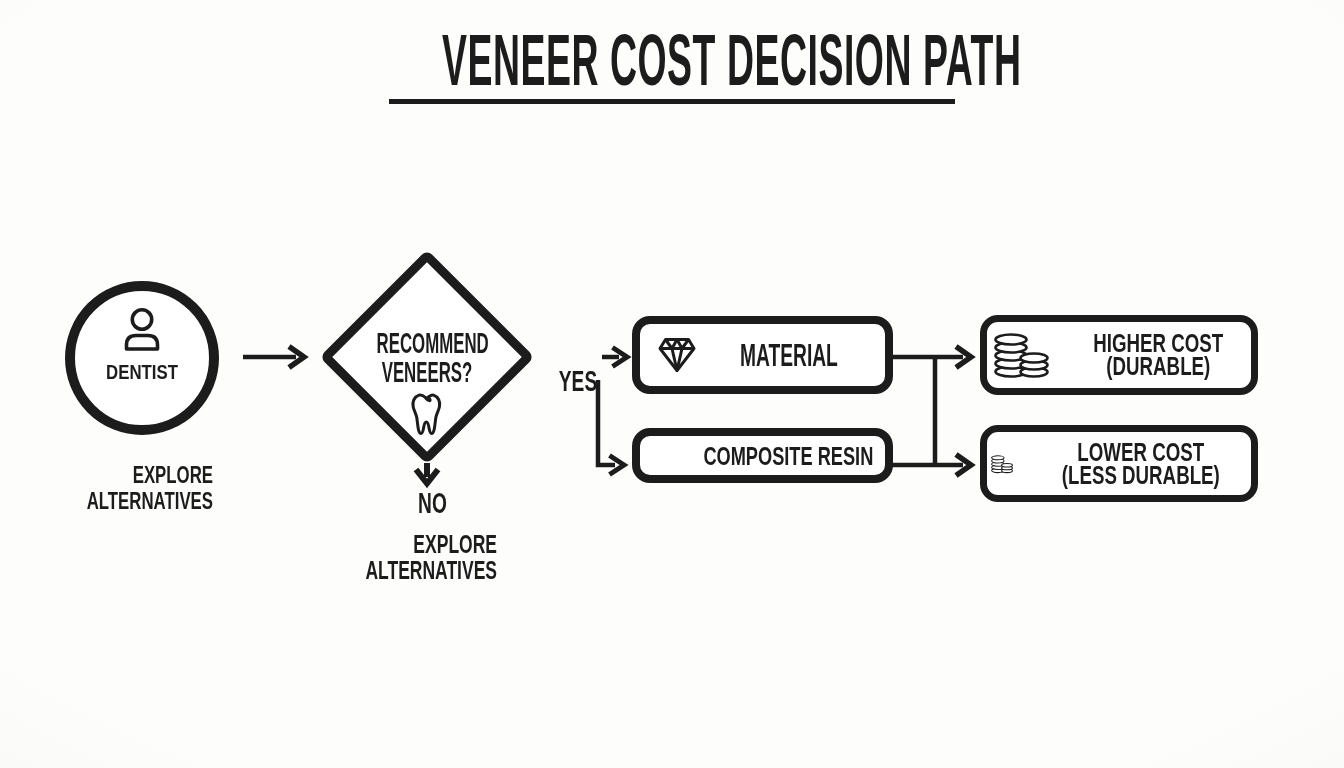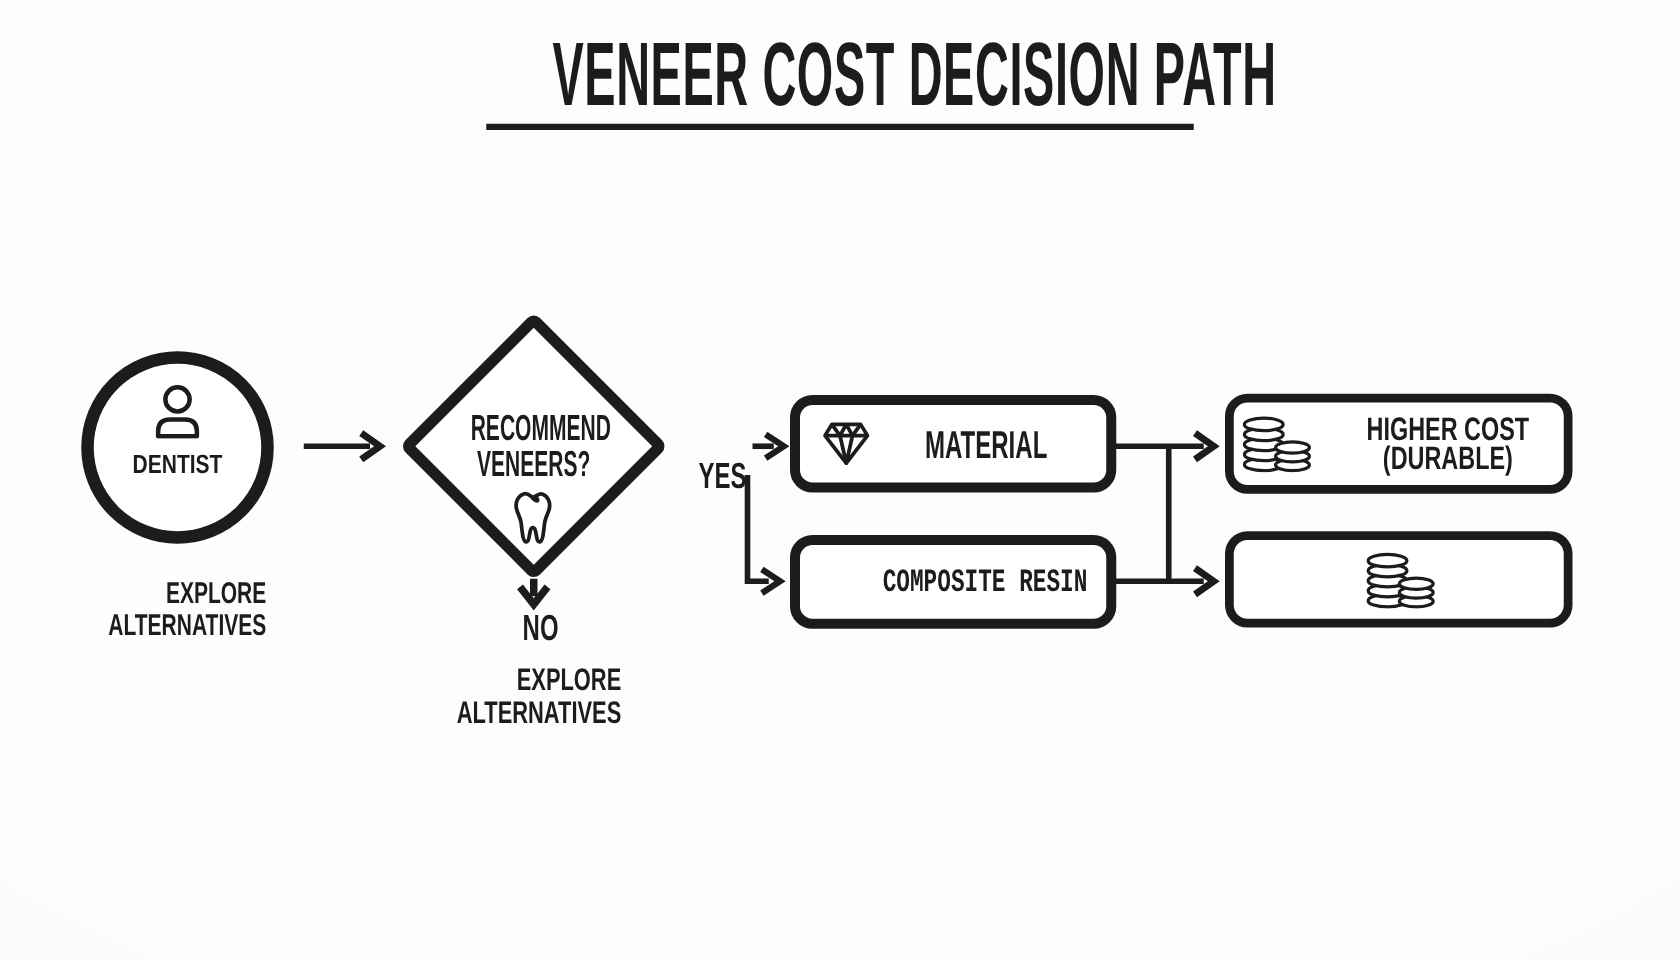--- a/index.html
+++ b/index.html
@@ -71,21 +71,21 @@
   
   .box{
     position:absolute;
     border:8px solid var(--ink);border-radius:18px;
     background:var(--node-fill);
     display:flex;align-items:center;justify-content:center;
     z-index:2;
   }
   .box-material{left:632px;top:316px;width:261px;height:78px;gap:13px;}
   .box-material .tline{--sx:0.62;font-size:31px;line-height:31px;}
-  .box-composite{left:632px;top:428px;width:261px;height:75px;font-family:Liberation Mono, monospace;}
+  .box-composite{left:632px;top:428px;width:261px;height:55px;}
   .box-composite .tline{--sx:0.7;font-size:26px;line-height:26px;transform:translateX(26px) scaleX(var(--sx));}
 
   
   .box-outcome{border-width:7px;width:278px;height:80px;gap:18px;padding-left:4px;}
   .box-higher{left:980px;top:315px;}
   .box-lower{left:980px;top:425px;height:77px;}
   .outcome-text{text-align:center;}
   .outcome-text .tline{--sx:0.72;font-size:26px;line-height:23px;}
 </style>
 </head>
@@ -197,15 +197,19 @@
     <svg width="56" height="46" viewBox="0 0 56 46" stroke="currentColor" stroke-width="2.6" fill="#ffffff">
       <ellipse cx="17" cy="39.5" rx="15.5" ry="5"></ellipse>
       <ellipse cx="17" cy="31.5" rx="15.5" ry="5"></ellipse>
       <ellipse cx="17" cy="23.5" rx="15.5" ry="5"></ellipse>
       <ellipse cx="17" cy="15.5" rx="15.5" ry="5"></ellipse>
       <ellipse cx="17" cy="7.5" rx="15.5" ry="5"></ellipse>
       <ellipse cx="40" cy="40" rx="13.5" ry="4.5"></ellipse>
       <ellipse cx="40" cy="33" rx="13.5" ry="4.5"></ellipse>
       <ellipse cx="40" cy="26" rx="13.5" ry="4.5"></ellipse>
     </svg>
+    <div class="outcome-text">
+      <span class="tline">LOWER COST</span>
+      <span class="tline">(LESS DURABLE)</span>
+    </div>
   </div>
 
 </div>
 
 </body></html>

